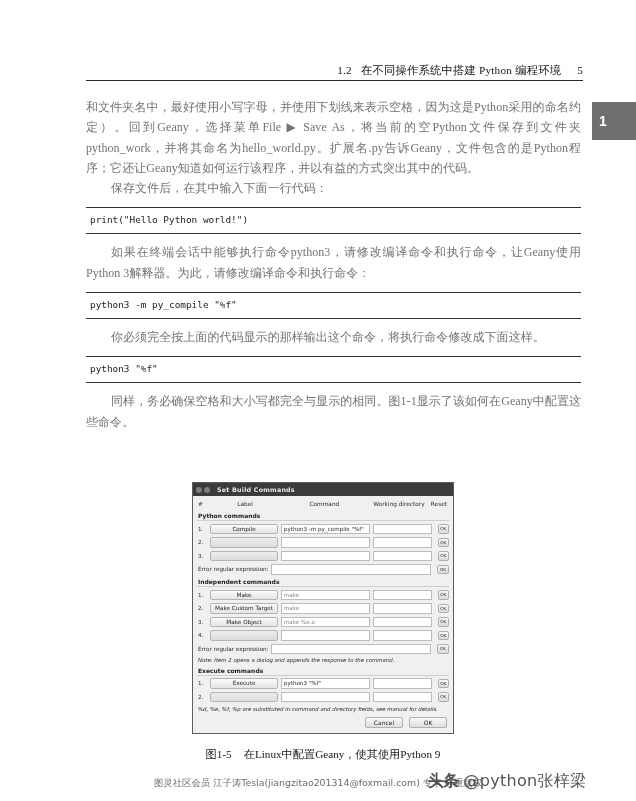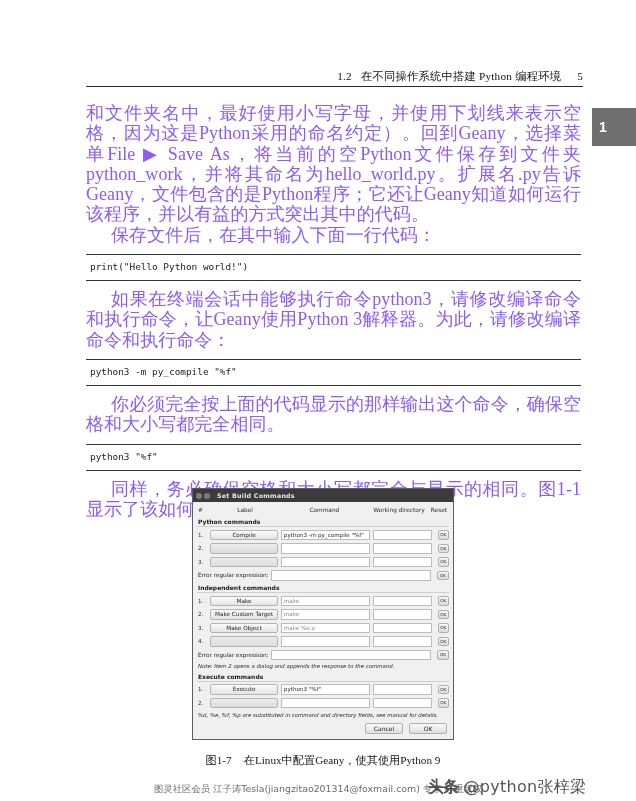--- a/index.html
+++ b/index.html
@@ -10,21 +10,21 @@
     width: 636px; height: 801px;
     position: relative;
     font-family: "Liberation Serif", "DejaVu Serif", serif;
     color: #1a1a1a;
     overflow: hidden;
   }
 
   
   .page {
     position: absolute;
-    left: 0; top: 11px;
+    left: 0; top: 5px;
     width: 636px; height: 592px;
     background: #fff;
   }
 
   
   .runhead {
     position: absolute;
     left: 86px; top: 58px;
     width: 497px;
     text-align: right;
@@ -62,25 +62,25 @@
   }
 
   
   .content {
     position: absolute;
     left: 86px; top: 92px;
     width: 495px;
   }
   p.para {
     margin: 0;
-    font-size: 18px;
+    font-size: 12px;
     line-height: 20.3px;
     text-align: justify;
     text-justify: inter-ideograph;
-    color: #8b5cf6;
+    color: #737373;
     letter-spacing: 0.05px;
   }
   p.indent { text-indent: 25px; }
 
   
   .code-block {
     margin: 9px 0 8px 0;
     border-top: 1px solid #333;
     border-bottom: 1px solid #333;
     padding: 5px 0 6px 0;
@@ -311,21 +311,21 @@
       <pre>print("Hello Python world!")</pre>
     </div>
 
 
     <p class="para indent">如果在终端会话中能够执行命令python3，请修改编译命令和执行命令，让Geany使用Python 3解释器。为此，请修改编译命令和执行命令：</p>
 
     <div class="code-block">
       <pre>python3 -m py_compile "%f"</pre>
     </div>
 
-    <p class="para indent">你必须完全按上面的代码显示的那样输出这个命令，确保空格和大小写都完全相同。</p>
+    <p class="para indent">你必须完全按上面的代码显示的那样输出这个命令，将执行命令修改成下面这样。</p>
 
     <div class="code-block">
       <pre>python3 "%f"</pre>
     </div>
 
     <p class="para indent">同样，务必确保空格和大小写都完全与显示的相同。图1-1显示了该如何在Geany中配置这些命令。</p>
   </div>
 
   <div class="figure">
 
@@ -437,21 +437,21 @@
 
         <div class="dlg-footer">
           <span class="fbtn">Cancel</span>
           <span class="fbtn">OK</span>
         </div>
 
       </div>
     </div>
 
     <div class="figcap">
-      <span>图1-7</span><span class="capgap"></span><span>在Linux中配置Geany，使其使用Python 9</span>
+      <span>图1-5</span><span class="capgap"></span><span>在Linux中配置Geany，使其使用Python 9</span>
     </div>
   </div>
 
   <div class="footline">图灵社区会员 江子涛Tesla(jiangzitao201314@foxmail.com) 专享 尊重版权</div>
   <div class="wmark">
     <span class="head">头条</span>
     <span>@python张梓梁</span>
   </div>
 
 </div>

